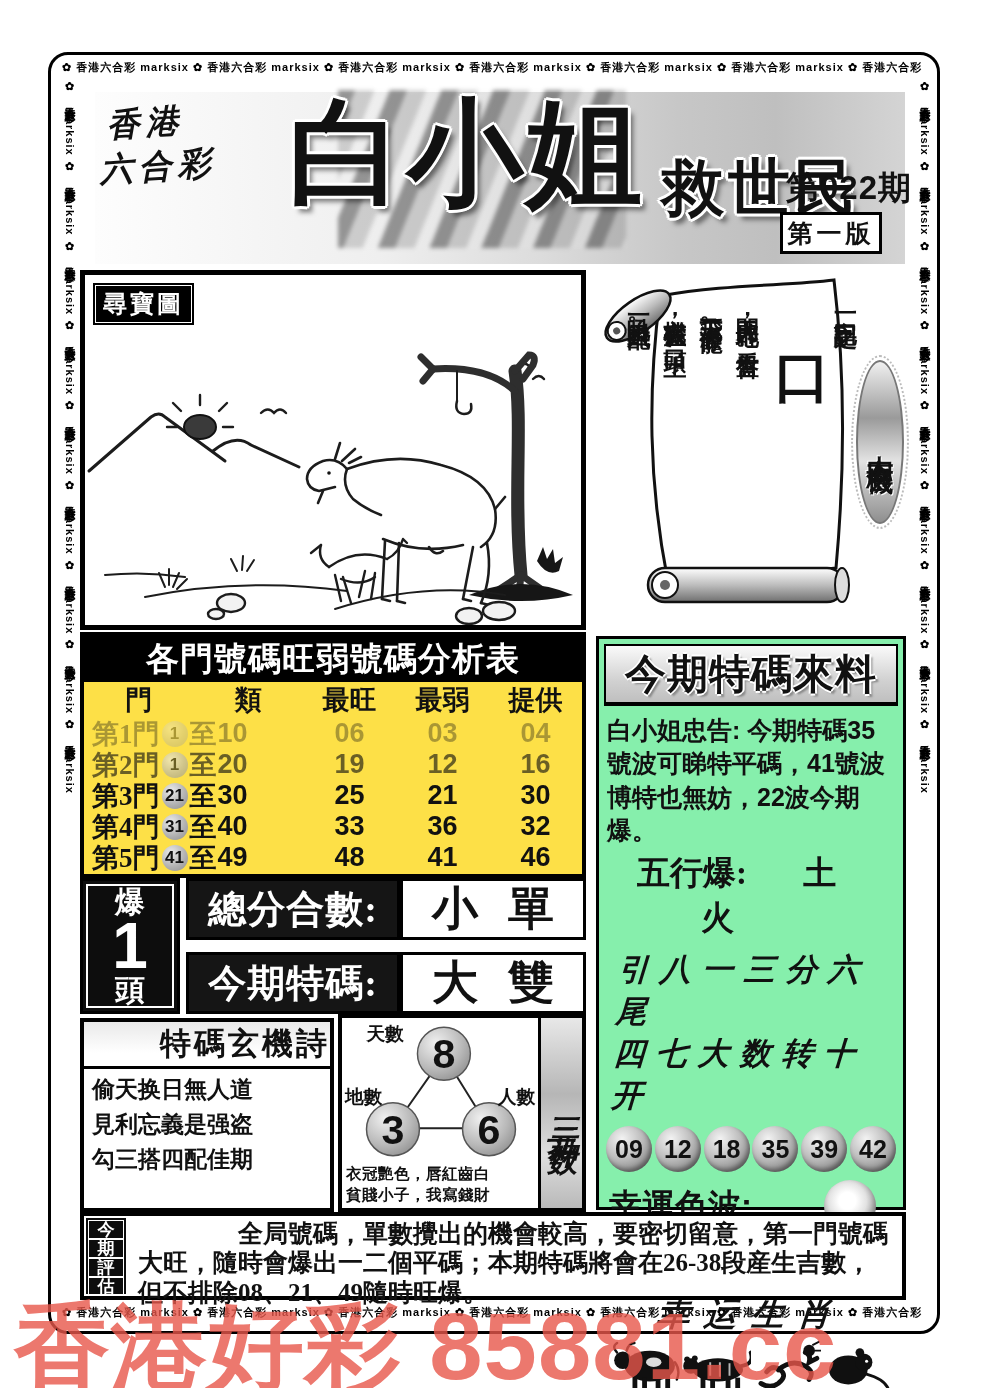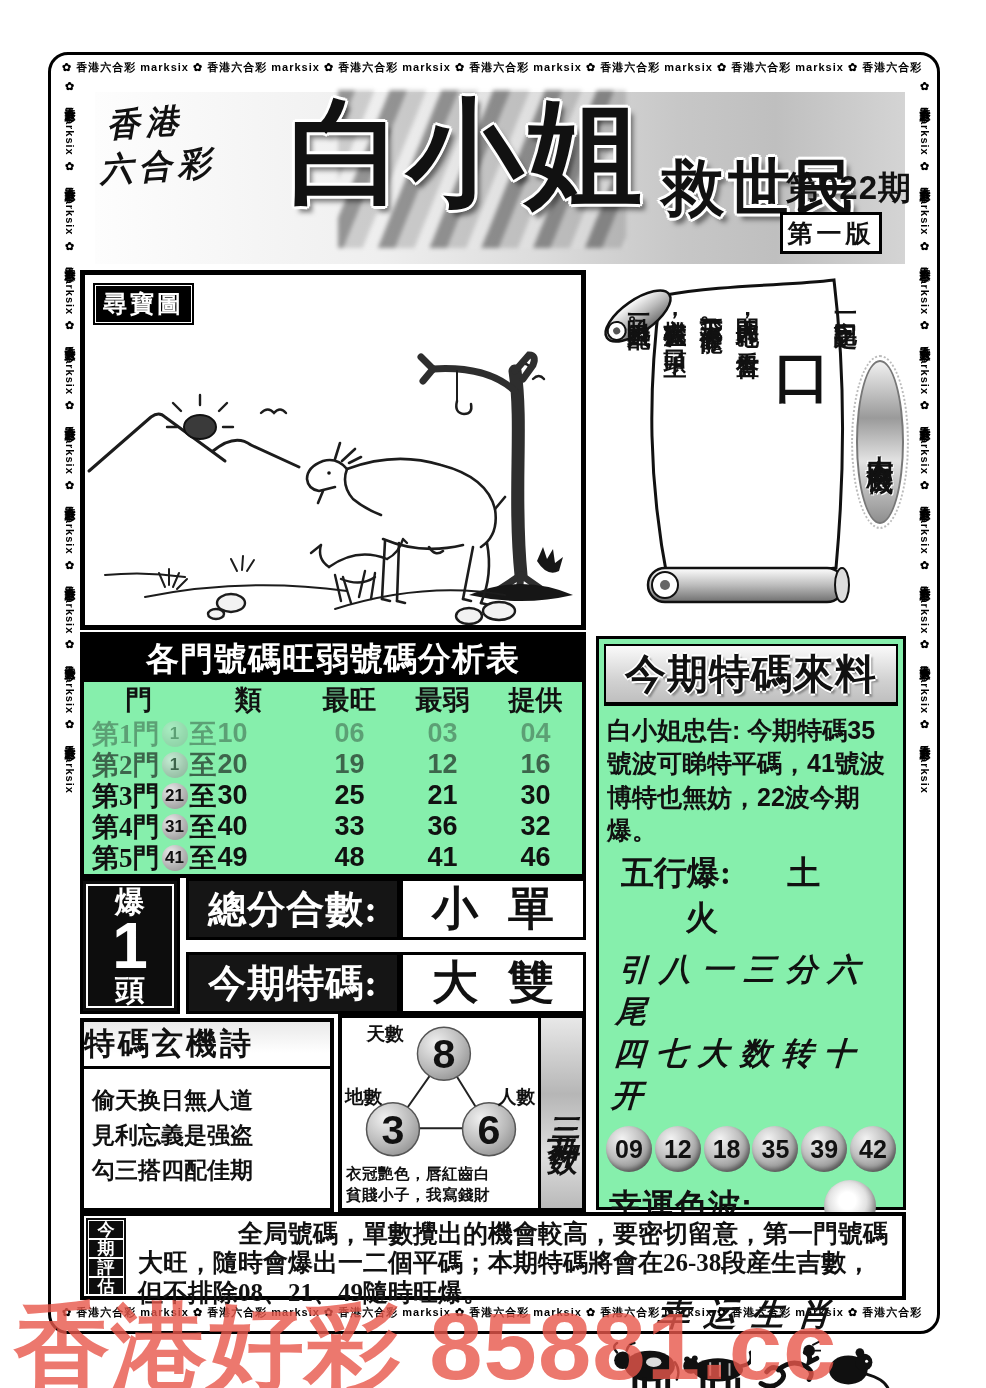--- a/index.html
+++ b/index.html
@@ -48,21 +48,21 @@
   .scroll-text .col{margin-left:11px;letter-spacing:2px;}
   .scroll-text .big{display:block;font-size:56px;margin-top:16px;font-weight:900;}
   .oval{left:856px;top:360px;width:44px;height:160px;border-radius:50%/50%;
         background:linear-gradient(180deg,#f0f0f0,#9a9a9a 35%,#e3e3e3 62%,#8f8f8f);
         border:2px solid #777;outline:2px dotted #bbb;outline-offset:3px;
         display:flex;align-items:center;justify-content:center;}
   .oval span{writing-mode:vertical-rl;text-orientation:upright;font-size:27px;font-weight:800;
              font-family:"Liberation Serif",serif;color:#111;text-shadow:1px 1px 0 #fff,-1px -1px 0 #fff;letter-spacing:4px;}
 
   
-  .analysis{left:80px;top:632px;width:506px;height:246px;border:4px solid #000;background:#86efac;box-sizing:border-box;}
+  .analysis{left:80px;top:632px;width:506px;height:246px;border:4px solid #000;background:#fde047;box-sizing:border-box;}
   .an-title{height:46px;background:#000;color:#fff;text-align:center;font-size:33px;font-weight:800;
             line-height:46px;letter-spacing:1px;font-family:"Liberation Serif",serif;}
   .an-head{display:flex;height:36px;align-items:center;font-size:27px;font-weight:800;font-family:"Liberation Serif",serif;}
   .an-gate{width:44%;display:flex;align-items:center;padding-left:8px;box-sizing:border-box;}
   .an-head .an-gate{justify-content:space-around;padding-left:0;}
   .an-col{width:18.66%;text-align:center;}
   .an-row{display:flex;height:31px;align-items:center;font-size:27px;font-weight:800;}
   .an-row .an-gate{font-family:"Liberation Serif",serif;gap:1px;}
   .fade1{opacity:.35;}
   .fade2{opacity:.62;}
@@ -79,45 +79,45 @@
   .burst .b{font-size:64px;font-weight:900;line-height:58px;}
   .sum-label{width:214px;height:62px;background:#151515;border:3px solid #000;color:#fff;box-sizing:border-box;
              display:flex;align-items:center;justify-content:center;font-size:38px;font-weight:800;
              font-family:"Liberation Serif",serif;letter-spacing:1px;}
   .sum-value{width:186px;height:62px;background:#fff;border:3px solid #000;box-sizing:border-box;
              display:flex;align-items:center;justify-content:space-around;font-size:46px;font-weight:900;
              font-family:"Liberation Serif",serif;padding:0 14px;}
 
   
   .poem{left:80px;top:1018px;width:254px;height:194px;border:4px solid #000;box-sizing:border-box;background:#fff;}
-  .poem-title{height:44px;text-align:left;font-size:31px;font-weight:800;line-height:44px;
+  .poem-title{height:44px;text-align:right;font-size:31px;font-weight:800;line-height:44px;
               font-family:"Liberation Serif",serif;letter-spacing:3px;border-bottom:3px solid #000;
               background:linear-gradient(180deg,#e9e9e9,#fff 70%);}
-  .poem-lines{padding:14px 8px;font-size:23px;font-weight:700;font-family:"Liberation Serif",serif;line-height:35px;}
+  .poem-lines{padding:3px 8px;font-size:23px;font-weight:700;font-family:"Liberation Serif",serif;line-height:35px;}
   .poem-lines div{display:flex;justify-content:space-between;}
 
   
   .sanyuan{left:338px;top:1014px;width:248px;height:198px;border:4px solid #000;box-sizing:border-box;
            background:#fff;display:flex;}
   .sy-main{flex:1;position:relative;}
   .sy-caption{position:absolute;left:0;bottom:2px;width:100%;font-size:15.5px;font-weight:900;
               line-height:1.4;padding:0 4px;box-sizing:border-box;letter-spacing:.5px;}
   .sy-side{width:46px;border-left:3px solid #000;background:linear-gradient(180deg,#e8e8e8,#b6b6b6 40%,#dedede 72%,#b9b9b9);
            display:flex;align-items:center;justify-content:center;}
   .sy-side span{writing-mode:vertical-rl;text-orientation:upright;font-size:30px;font-weight:700;font-style:italic;
                 font-family:"DejaVu Serif",serif;letter-spacing:9px;}
 
   
   .special{left:596px;top:636px;width:310px;height:574px;border:3px solid #000;box-sizing:border-box;background:#86efac;}
   .sp-title{margin:5px;height:56px;border:2px solid #000;border-bottom:4px solid #000;
             background:linear-gradient(180deg,#fafafa,#d2d2d2 60%,#bfbfbf);
             display:flex;align-items:center;justify-content:center;font-size:41px;font-weight:900;letter-spacing:1px;
             text-shadow:-2px 0 0 #fff,2px 0 0 #fff,0 -2px 0 #fff,0 2px 0 #fff,3px 3px 2px #8a8a8a;}
   .sp-advice{padding:3px 8px 0;font-size:25px;font-weight:800;line-height:1.33;}
-  .sp-wuxing{padding:4px 0 0 22px;font-size:33px;font-weight:800;font-family:"Liberation Serif",serif;}
+  .sp-wuxing{padding:4px 0 0 38px;font-size:33px;font-weight:800;font-family:"Liberation Serif",serif;}
   .sp-wuxing .w1{margin-left:48px;}
   .sp-wuxing .w2{margin-left:64px;}
   .sp-hand{padding:8px 0 0 16px;font-size:31px;font-weight:700;font-style:italic;
            font-family:"DejaVu Serif",serif;letter-spacing:11px;line-height:1.35;transform:skewX(-3deg);}
   .sp-balls{display:flex;justify-content:space-between;padding:10px 7px 0;}
   .ball{width:46px;height:46px;border-radius:50%;display:flex;align-items:center;justify-content:center;
         background:radial-gradient(circle at 35% 28%,#f3f3f3,#bdbdbd 45%,#7d7d7d 85%);
         box-shadow:inset -2px -3px 4px rgba(0,0,0,.35);font-size:25px;font-weight:900;}
   .sp-color{display:flex;align-items:center;padding:8px 8px 0 10px;font-size:33px;font-weight:800;}
   .big-ball{width:52px;height:52px;border-radius:50%;margin-left:72px;

